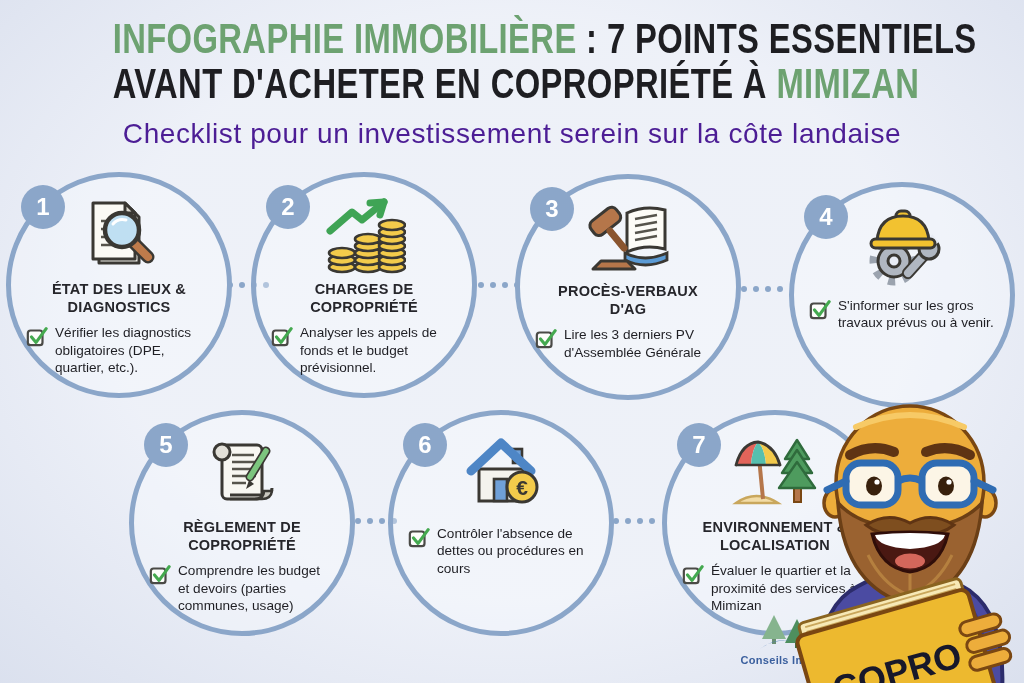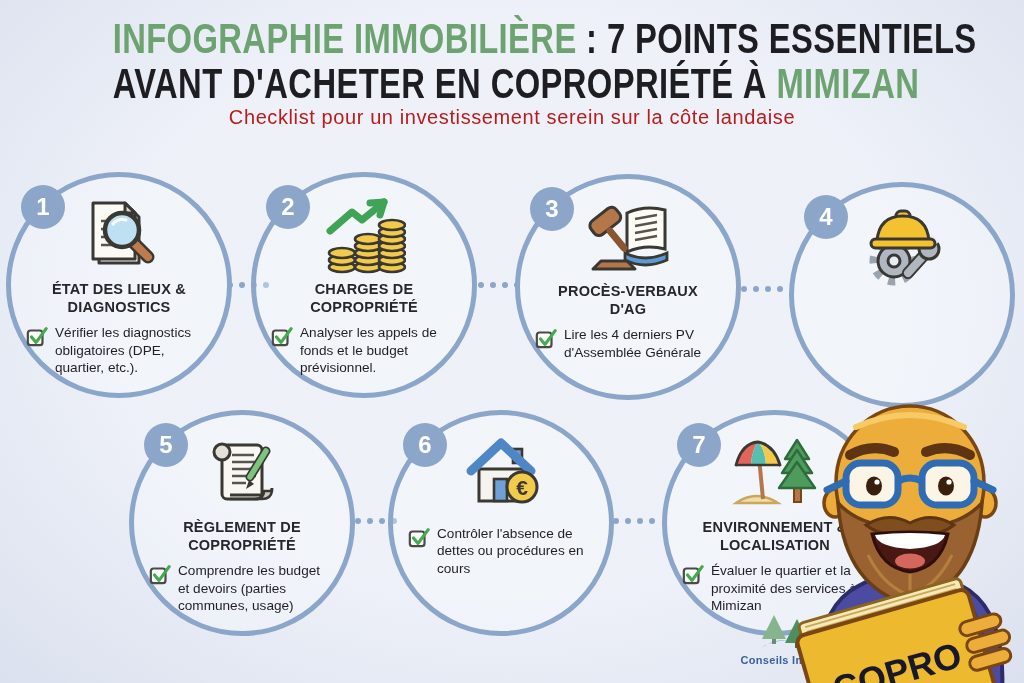--- a/index.html
+++ b/index.html
@@ -7,21 +7,21 @@
   body { font-family:"Liberation Sans", sans-serif; }
   .stage { position:relative; width:1024px; height:683px; background:#E8ECF6; overflow:hidden; }
   .stage::after { content:""; position:absolute; inset:0; pointer-events:none;
     background:radial-gradient(ellipse at 50% 45%, rgba(255,255,255,0.25) 55%, rgba(188,198,220,0.30) 100%); }
 
   
   .header { position:absolute; top:16px; left:0; width:1024px; text-align:center; z-index:3; }
   .headline { display:block; white-space:nowrap; font-weight:700; font-size:42px; line-height:45px;
     transform:scaleX(0.78); transform-origin:50% 50%; letter-spacing:0.5px; color:#1E1E22; }
   .headline .green { color:#6DA271; }
-  .subtitle { margin-top:0; font-size:20px; letter-spacing:0.6px; color:#b91c1c; }
+  .subtitle { margin-top:12px; font-size:28px; letter-spacing:0.6px; color:#4c1d95; }
 
   
   .circle { position:absolute; width:226px; height:226px; border:5px solid #8BA6C9; border-radius:50%;
     background:rgba(250,251,255,0.35); display:flex; flex-direction:column; align-items:center;
     text-align:center; z-index:2; }
   .badge { position:absolute; left:10px; top:8px; width:44px; height:44px; border-radius:50%;
     background:#8BA6C9; color:#FFFFFF; font-weight:700; font-size:24px; display:flex;
     align-items:center; justify-content:center; }
   .iconbox { margin-top:18px; height:84px; display:flex; align-items:center; justify-content:center; }
   .step-title { margin-top:2px; font-weight:700; font-size:14.5px; line-height:1.22; color:#26262B;
@@ -140,39 +140,46 @@
         <path d="M27,32 L41,49" stroke="#8A552F" stroke-width="7" stroke-linecap="round"></path>
         <path d="M18,62 h26 l8,8 h-42 z" fill="#B5764A" stroke="#3A3833" stroke-width="3" stroke-linejoin="round"></path>
       </svg>
     </div>
     <div class="step-title">PROCÈS-VERBAUX D'AG</div>
     <div class="check-row">
       <svg class="cb" width="22" height="22" viewBox="0 0 24 24">
           <rect x="2" y="6" width="16" height="16" rx="3" fill="#FDFDFB" stroke="#4A4A46" stroke-width="2.4"></rect>
           <path d="M6 13 L11 19 L22 4" fill="none" stroke="#44A94F" stroke-width="3.4" stroke-linecap="round" stroke-linejoin="round"></path>
         </svg>
-      <span class="check-text">Lire les 4 derniers PV d'Assemblée Générale</span>
+      <span class="check-text">Lire les 3 derniers PV d'Assemblée Générale</span>
     </div>
   </div>
 
   <div class="circle" id="c4">
     <div class="badge">4</div>
     <div class="iconbox">
       <svg width="84" height="80" viewBox="0 0 84 80">
         <circle cx="34" cy="54" r="20" fill="none" stroke="#9BA3AE" stroke-width="9" stroke-dasharray="7 8"></circle>
         <circle cx="34" cy="54" r="16" fill="#B0B7C1" stroke="#3A3833" stroke-width="3"></circle>
         <circle cx="34" cy="54" r="6" fill="#E8ECF5" stroke="#3A3833" stroke-width="3"></circle>
         <path d="M48,66 L66,46" stroke="#3A3833" stroke-width="12" stroke-linecap="round"></path>
         <path d="M48,66 L66,46" stroke="#B0B7C1" stroke-width="8" stroke-linecap="round"></path>
         <circle cx="69" cy="42" r="10" fill="#B0B7C1" stroke="#3A3833" stroke-width="3"></circle>
         <rect x="66" y="30" width="11" height="10" fill="#E8ECF5" transform="rotate(-40 71 35)"></rect>
         <rect x="36" y="4" width="14" height="12" rx="5" fill="#F2C230" stroke="#3A3833" stroke-width="3"></rect>
         <path d="M17,34 Q19,9 43,9 Q67,9 69,34 Z" fill="#F2C230" stroke="#3A3833" stroke-width="3" stroke-linejoin="round"></path>
         <rect x="11" y="32" width="64" height="9" rx="4.5" fill="#F2C230" stroke="#3A3833" stroke-width="3"></rect>
       </svg>
+    </div>
+    <div class="check-row">
+      <svg class="cb" width="22" height="22" viewBox="0 0 24 24">
+          <rect x="2" y="6" width="16" height="16" rx="3" fill="#FDFDFB" stroke="#4A4A46" stroke-width="2.4"></rect>
+          <path d="M6 13 L11 19 L22 4" fill="none" stroke="#44A94F" stroke-width="3.4" stroke-linecap="round" stroke-linejoin="round"></path>
+        </svg>
+      <span class="check-text">S'informer sur les gros travaux prévus ou à venir.</span>
     </div>
   </div>
 
   <div class="circle" id="c5">
     <div class="badge">5</div>
     <div class="iconbox">
       <svg width="84" height="80" viewBox="0 0 84 80">
         <rect x="22" y="10" width="40" height="54" rx="5" fill="#F8F7F2" stroke="#3A3833" stroke-width="3"></rect>
         <ellipse cx="22" cy="17" rx="8" ry="8" fill="#E2E0D8" stroke="#3A3833" stroke-width="3"></ellipse>
         <path d="M30,60 h34 q8,0 8,-7" fill="none" stroke="#3A3833" stroke-width="3"></path>

